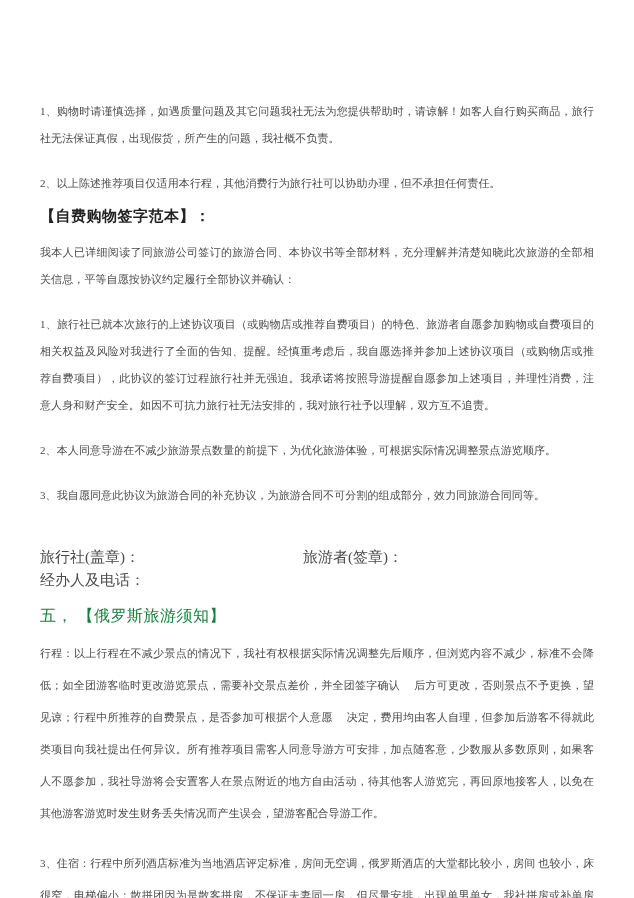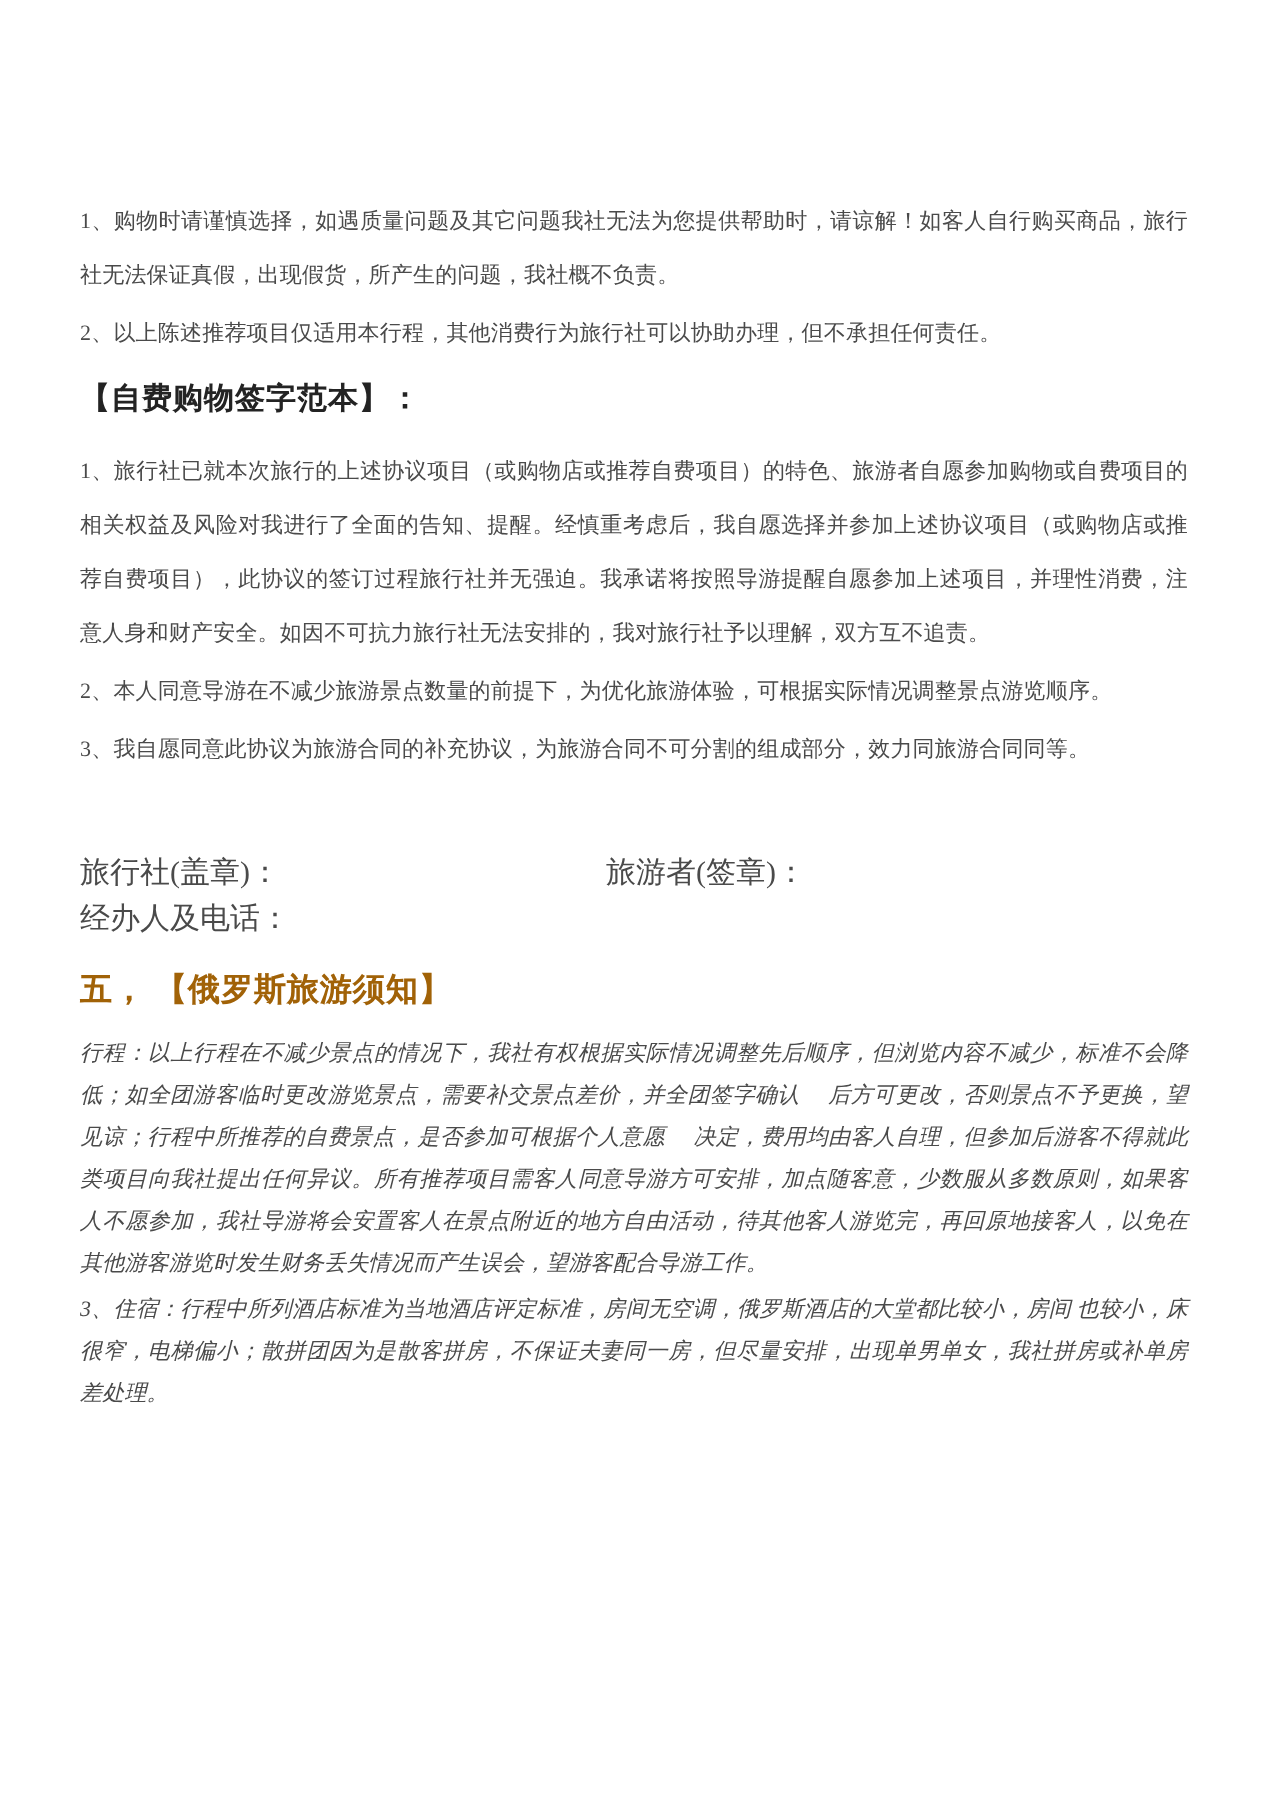--- a/index.html
+++ b/index.html
@@ -23,21 +23,21 @@
     color: #4a4a4a;
   }
   p.body {
     margin: 0;
     font-size: 11px;
     line-height: 27px;
     text-align: justify;
     letter-spacing: 0.1px;
   }
   p.body + p.body {
-    margin-top: 2px;
+    margin-top: 18px;
   }
   h2.h-sample {
     margin: 9px 0 12px 0;
     font-size: 15px;
     line-height: 21px;
     font-weight: bold;
     color: #232323;
     letter-spacing: 0.5px;
   }
   .sig {
@@ -54,40 +54,40 @@
     width: 263px;
   }
   .sig-col-left-narrow {
     display: inline-block;
     width: 233px;
   }
   h2.h-notice {
     margin: 13px 0 10px 0;
     font-size: 16px;
     line-height: 22px;
-    font-weight: bold;
-    color: #a16207;
+    font-weight: normal;
+    color: #15803d;
     letter-spacing: 0.5px;
   }
   .notice p.body {
-    line-height: 21px;
-    font-style: italic;
+    line-height: 32px;
   }
 </style>
 </head>
 <body>
 
 <div class="page">
   <div class="content">
 
     <p class="body">1、购物时请谨慎选择，如遇质量问题及其它问题我社无法为您提供帮助时，请谅解！如客人自行购买商品，旅行社无法保证真假，出现假货，所产生的问题，我社概不负责。</p>
     <p class="body">2、以上陈述推荐项目仅适用本行程，其他消费行为旅行社可以协助办理，但不承担任何责任。</p>
 
     <h2 class="h-sample">【自费购物签字范本】：</h2>
 
+    <p class="body">我本人已详细阅读了同旅游公司签订的旅游合同、本协议书等全部材料，充分理解并清楚知晓此次旅游的全部相关信息，平等自愿按协议约定履行全部协议并确认：</p>
     <p class="body">1、旅行社已就本次旅行的上述协议项目（或购物店或推荐自费项目）的特色、旅游者自愿参加购物或自费项目的相关权益及风险对我进行了全面的告知、提醒。经慎重考虑后，我自愿选择并参加上述协议项目（或购物店或推荐自费项目），此协议的签订过程旅行社并无强迫。我承诺将按照导游提醒自愿参加上述项目，并理性消费，注意人身和财产安全。如因不可抗力旅行社无法安排的，我对旅行社予以理解，双方互不追责。</p>
     <p class="body">2、本人同意导游在不减少旅游景点数量的前提下，为优化旅游体验，可根据实际情况调整景点游览顺序。</p>
     <p class="body">3、我自愿同意此协议为旅游合同的补充协议，为旅游合同不可分割的组成部分，效力同旅游合同同等。</p>
 
     <div class="sig">
       <div class="sig-row">
         <span class="sig-col-left-wide">旅行社(盖章)：</span><span>旅游者(签章)：</span>
       </div>
       <div class="sig-row">
         <span>经办人及电话：</span>

